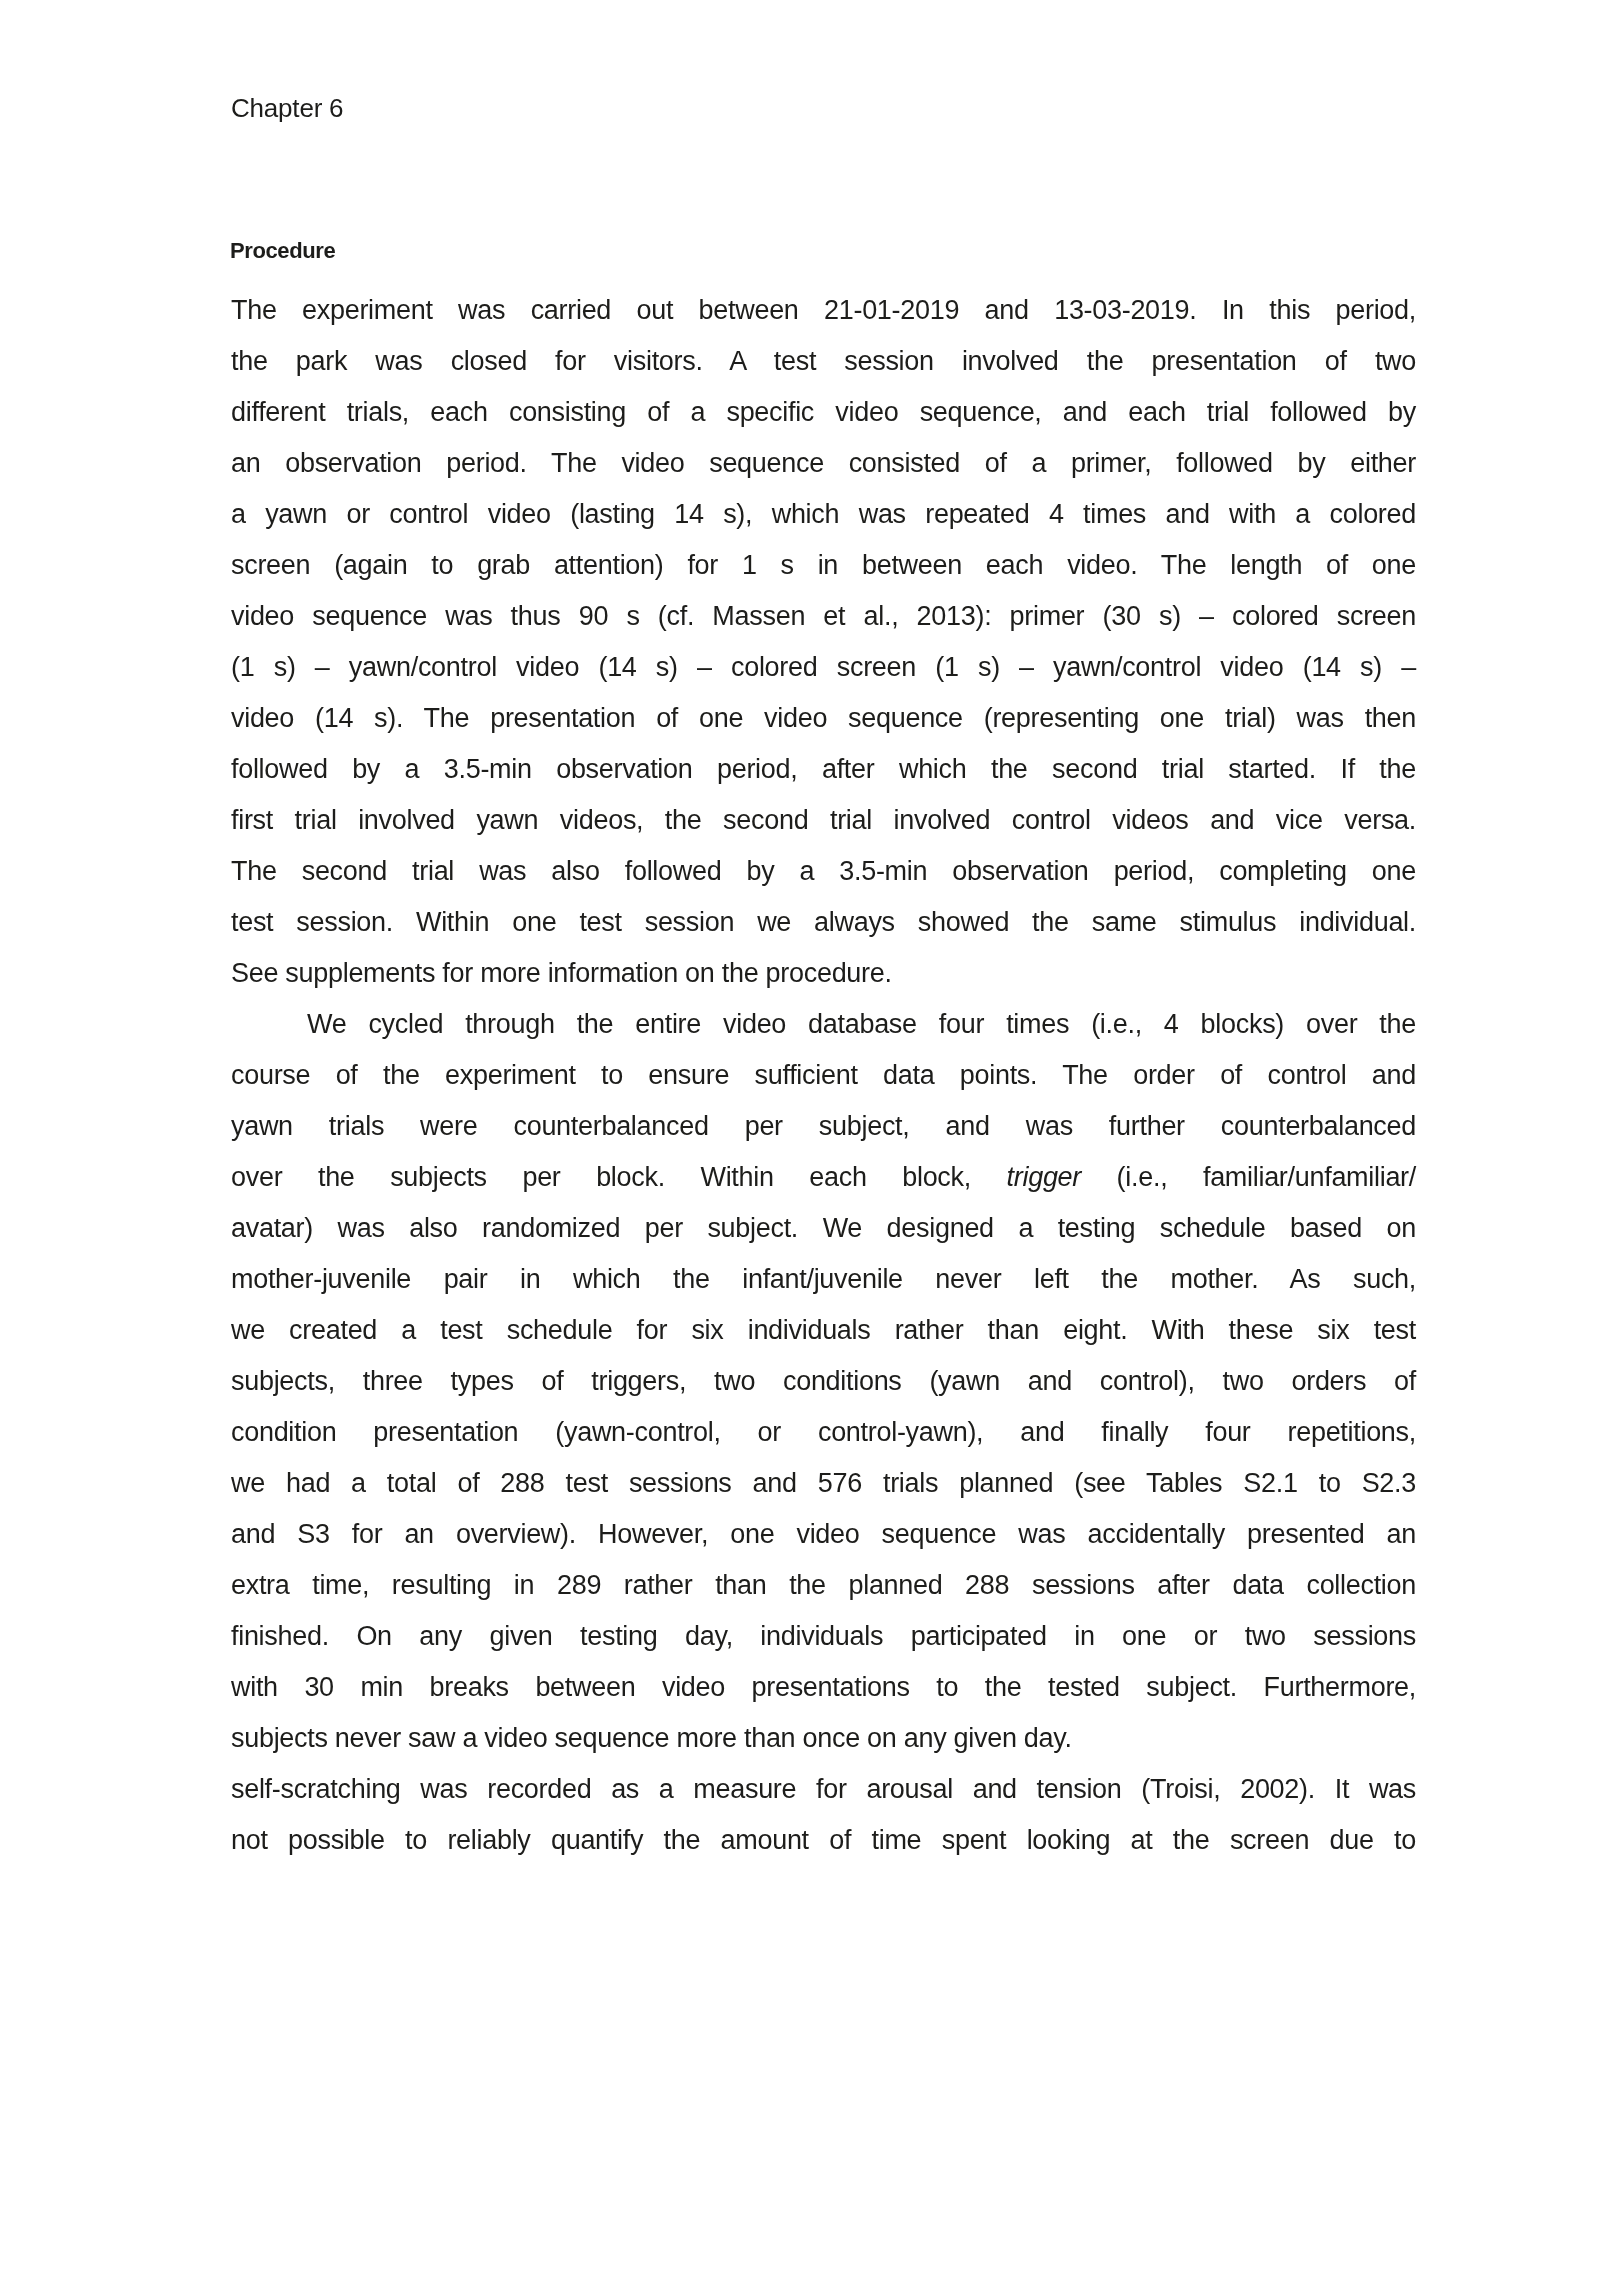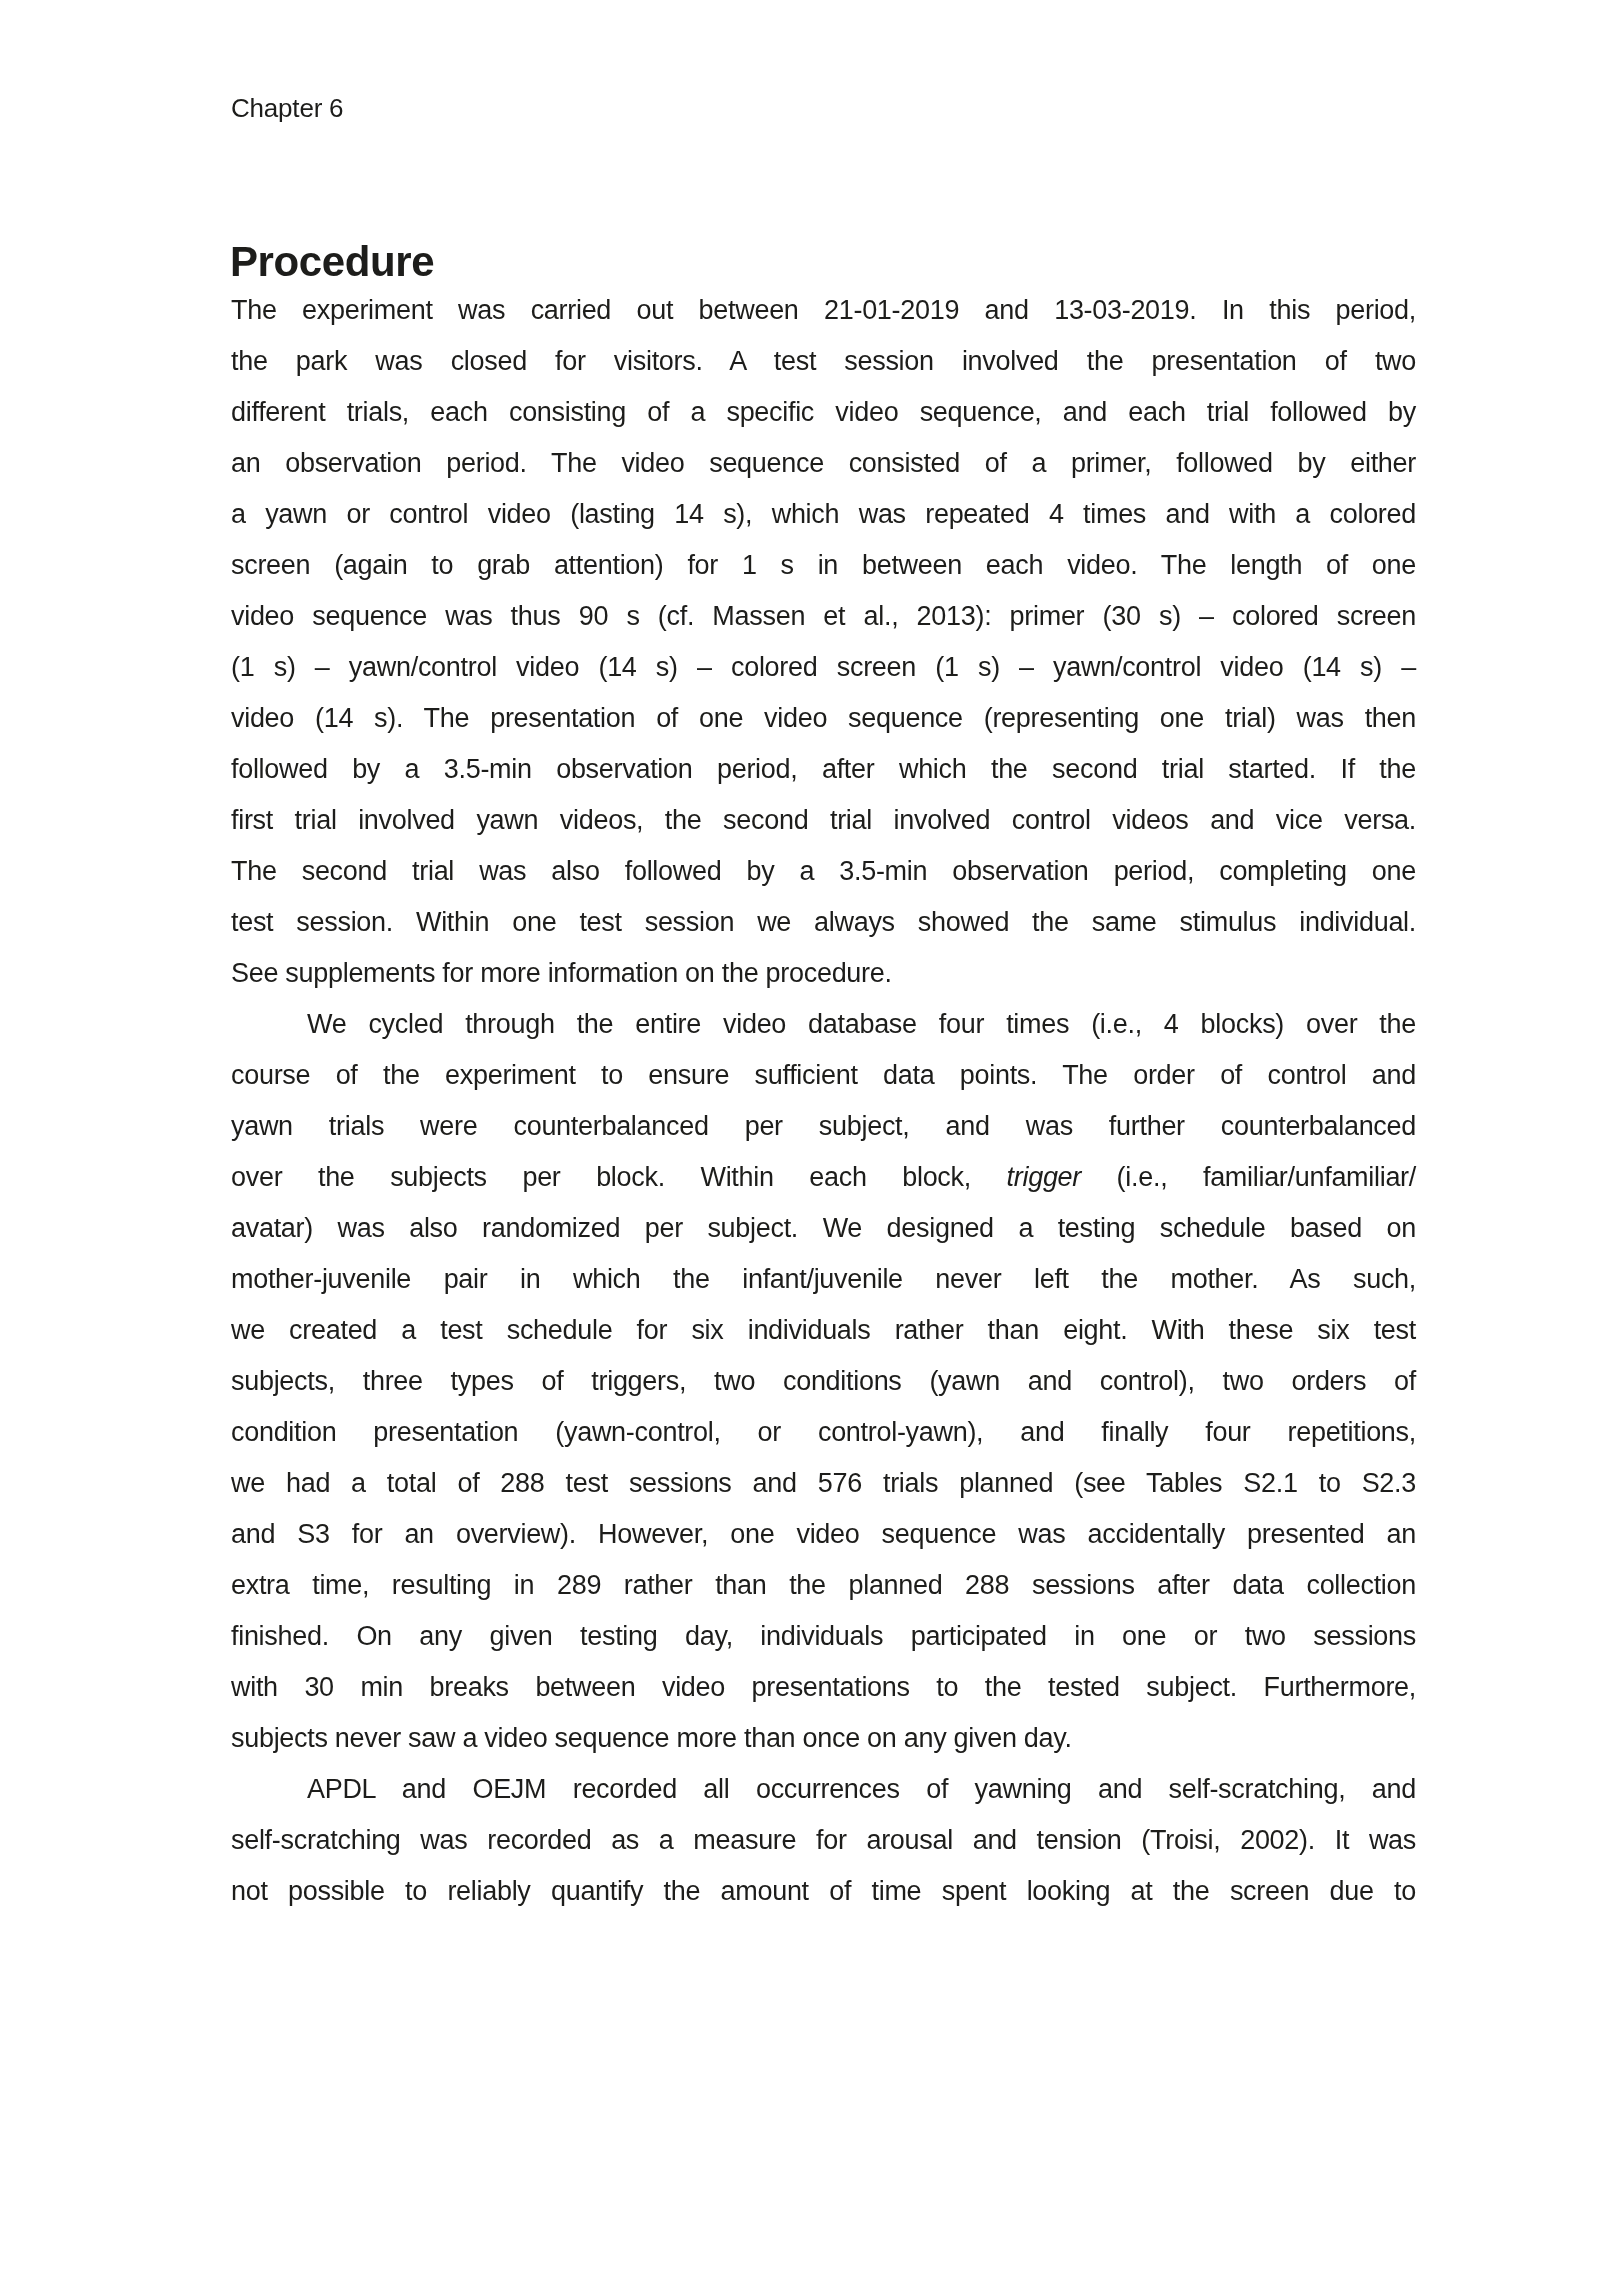--- a/index.html
+++ b/index.html
@@ -17,21 +17,21 @@
     left: 231px;
     top: 93px;
     font-size: 26px;
     letter-spacing: -0.2px;
   }
   .section-heading {
     position: absolute;
     left: 230px;
     top: 238px;
     margin: 0;
-    font-size: 42px;
+    font-size: 22px;
     font-weight: bold;
     letter-spacing: -0.4px;
   }
   .body-text {
     position: absolute;
     left: 231px;
     top: 285px;
     width: 1185px;
     font-size: 27px;
     line-height: 51px;
@@ -80,19 +80,18 @@
       <div class="line"><span>mother-juvenile pair in which the infant/juvenile never left the mother. As such,</span></div>
       <div class="line"><span>we created a test schedule for six individuals rather than eight. With these six test</span></div>
       <div class="line"><span>subjects, three types of triggers, two conditions (yawn and control), two orders of</span></div>
       <div class="line"><span>condition presentation (yawn-control, or control-yawn), and finally four repetitions,</span></div>
       <div class="line"><span>we had a total of 288 test sessions and 576 trials planned (see Tables S2.1 to S2.3</span></div>
       <div class="line"><span>and S3 for an overview). However, one video sequence was accidentally presented an</span></div>
       <div class="line"><span>extra time, resulting in 289 rather than the planned 288 sessions after data collection</span></div>
       <div class="line"><span>finished. On any given testing day, individuals participated in one or two sessions</span></div>
       <div class="line"><span>with 30 min breaks between video presentations to the tested subject. Furthermore,</span></div>
       <div class="line line--left"><span>subjects never saw a video sequence more than once on any given day.</span></div>
-      <div class="line line--indent"><span>APDL and OEJM recorded all occurrences of yawning and self-scratching, and</span></div>
       <div class="line"><span>self-scratching was recorded as a measure for arousal and tension (Troisi, 2002). It was</span></div>
       <div class="line"><span>not possible to reliably quantify the amount of time spent looking at the screen due to</span></div>
     </div>
   <div class="page-number">136</div>
 </div>
 
 
 </body></html>

